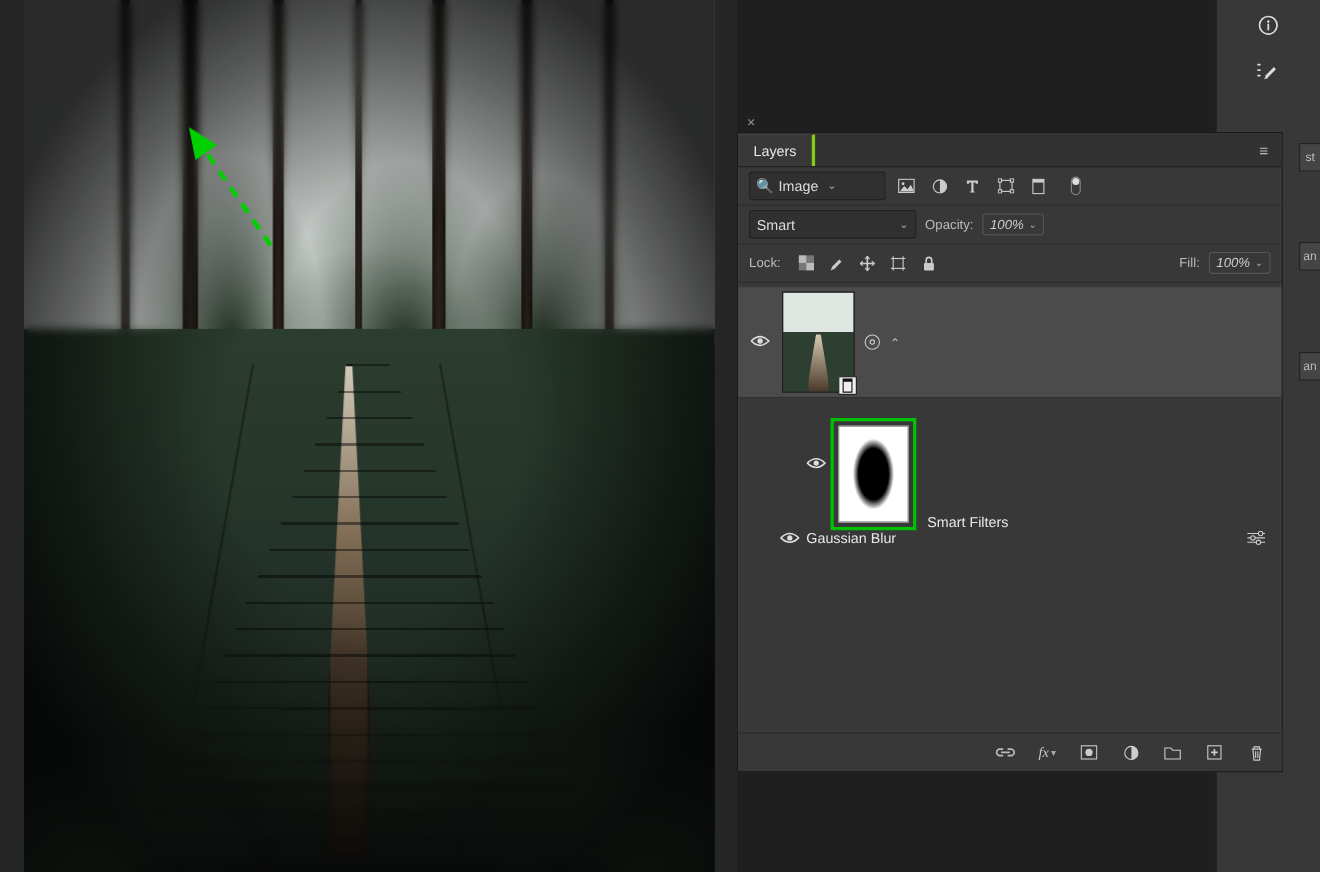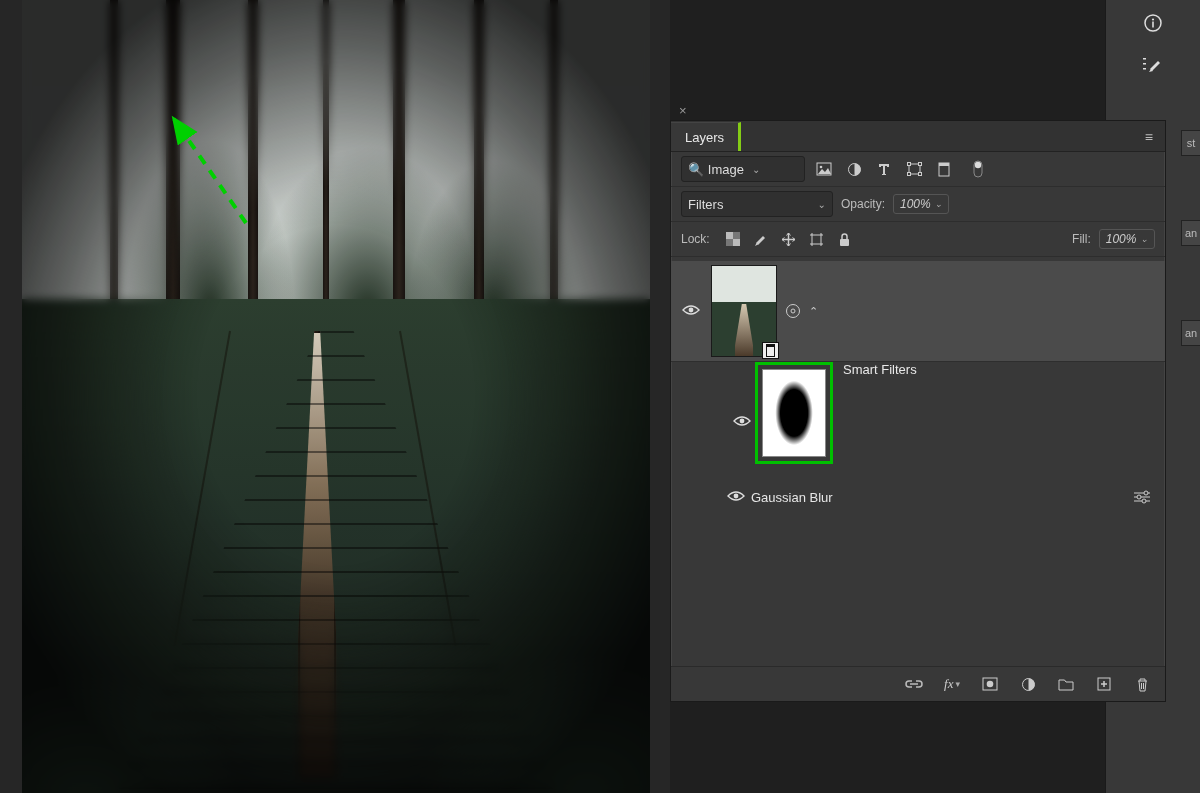--- a/index.html
+++ b/index.html
@@ -73,27 +73,27 @@
   .thumb.img{background:
      linear-gradient(#dfe5e0 0 40%, transparent 40%),
      linear-gradient(#2c3f30 40% 100%);
   }
   .thumb.img::after{content:"";position:absolute;left:50%;top:42%;width:28%;height:58%;transform:translateX(-50%);
      background:linear-gradient(#d6c9b2,#4b3a2a);clip-path:polygon(38% 0,62% 0,110% 100%,-10% 100%);}
   .so-badge{position:absolute;right:-3px;bottom:-3px;width:15px;height:15px;background:#eee;border:1px solid #111;display:flex;align-items:center;justify-content:center;}
   .so-badge::before{content:"";width:7px;height:9px;border:1px solid #111;border-top:3px solid #111;}
   .layer-name{flex:1;color:#e8e8e8;font-size:13px;}
   .layer-right{display:flex;align-items:center;gap:8px;padding-right:10px;color:#ccc;}
-  .sub-row{display:flex;align-items:flex-start;height:120px;}
+  .sub-row{display:flex;align-items:flex-end;height:120px;}
   .sub-row .indent{width:62px;}
   .filter-mask{width:78px;height:102px;border:3px solid #00c000;box-sizing:border-box;position:relative;margin-right:10px;}
   .filter-mask .inner{position:absolute;inset:4px;border:1px solid #888;background:#fff;}
   .filter-mask .blk{position:absolute;left:50%;top:50%;width:54%;height:70%;transform:translate(-50%,-50%);
      background:radial-gradient(ellipse 60% 60% at 50% 50%, #000 58%, rgba(0,0,0,0) 80%);}
-  .filter-line{display:flex;align-items:center;height:30px;padding-left:56px;}
+  .filter-line{display:flex;align-items:flex-start;height:30px;padding-left:38px;}
   .filter-line .eye{margin-right:8px;}
   .filter-line .fname{color:#e6e6e6;font-size:13px;}
   .filter-line .edit{margin-left:auto;margin-right:14px;color:#ccc;}
   
   .panel-footer{position:absolute;left:0;right:0;bottom:0;height:34px;background:#383838;border-top:1px solid #2a2a2a;display:flex;align-items:center;justify-content:flex-end;gap:16px;padding:0 12px;color:#ccc;}
   svg{display:block;}
 </style>
 </head>
 <body>
 
@@ -203,21 +203,21 @@
     <div class="iconbtn" style="margin-left:4px;">
       <svg width="14" height="20" viewBox="0 0 14 20">
           <rect x="3" y="2" width="8" height="16" rx="4" fill="none" stroke="#888"></rect>
           <circle cx="7" cy="6" r="3.2" fill="#ddd"></circle>
         </svg>
     </div>
   </div>
 
   <div class="row">
     <div class="dd" style="width:138px;">
-      <span>Filters</span>
+      <span>Smart</span>
         <span class="dd-caret" style="margin-left:auto;">⌄</span>
     </div>
     <span class="label">Opacity:</span>
     <div class="pill">
         <span>100%</span>
         <span class="caret">⌄</span>
       </div>
   </div>
 
   <div class="row">

